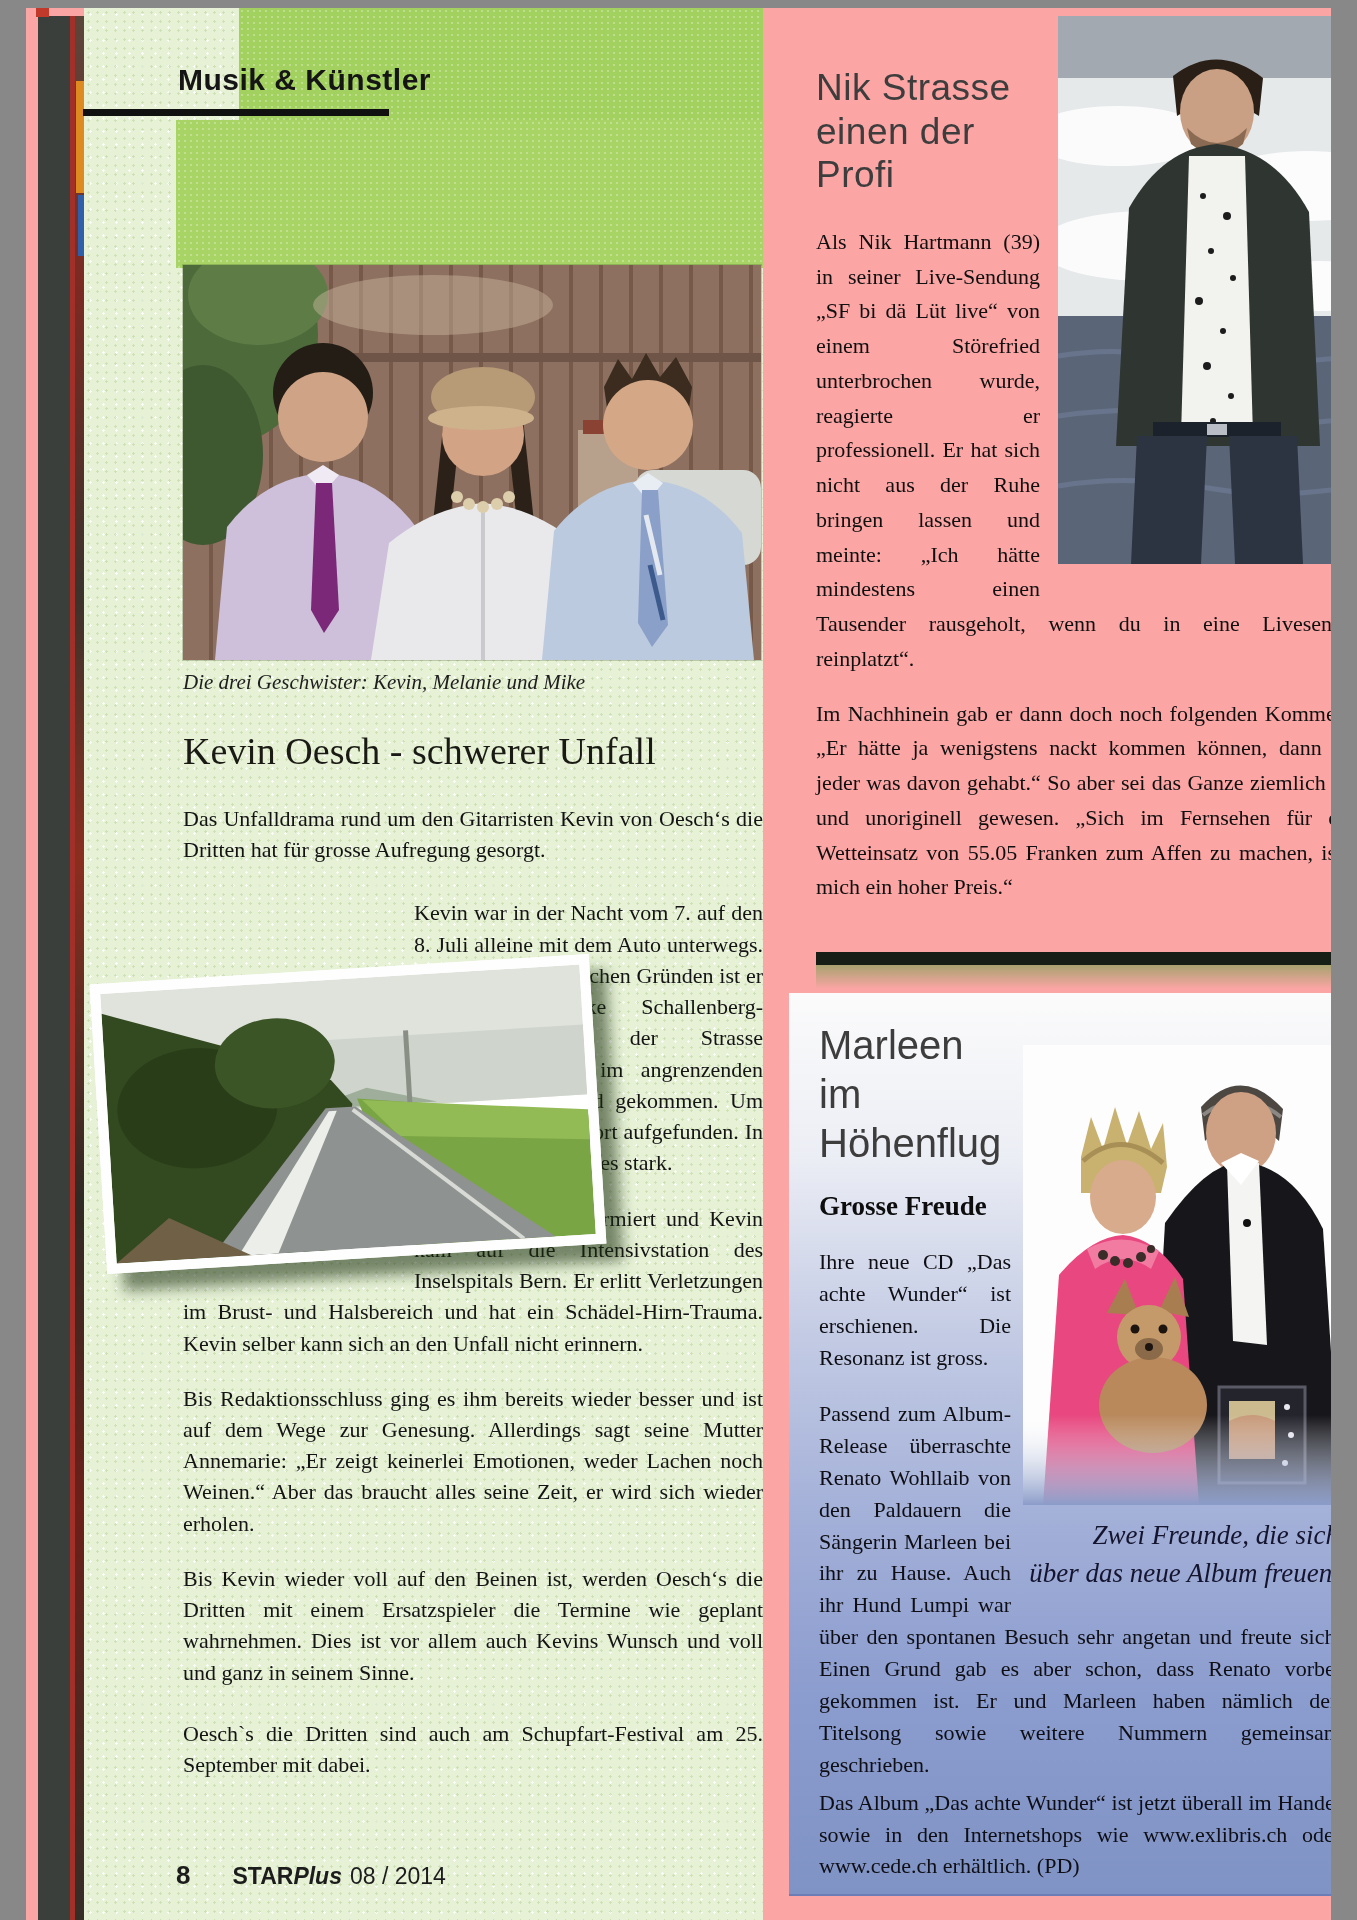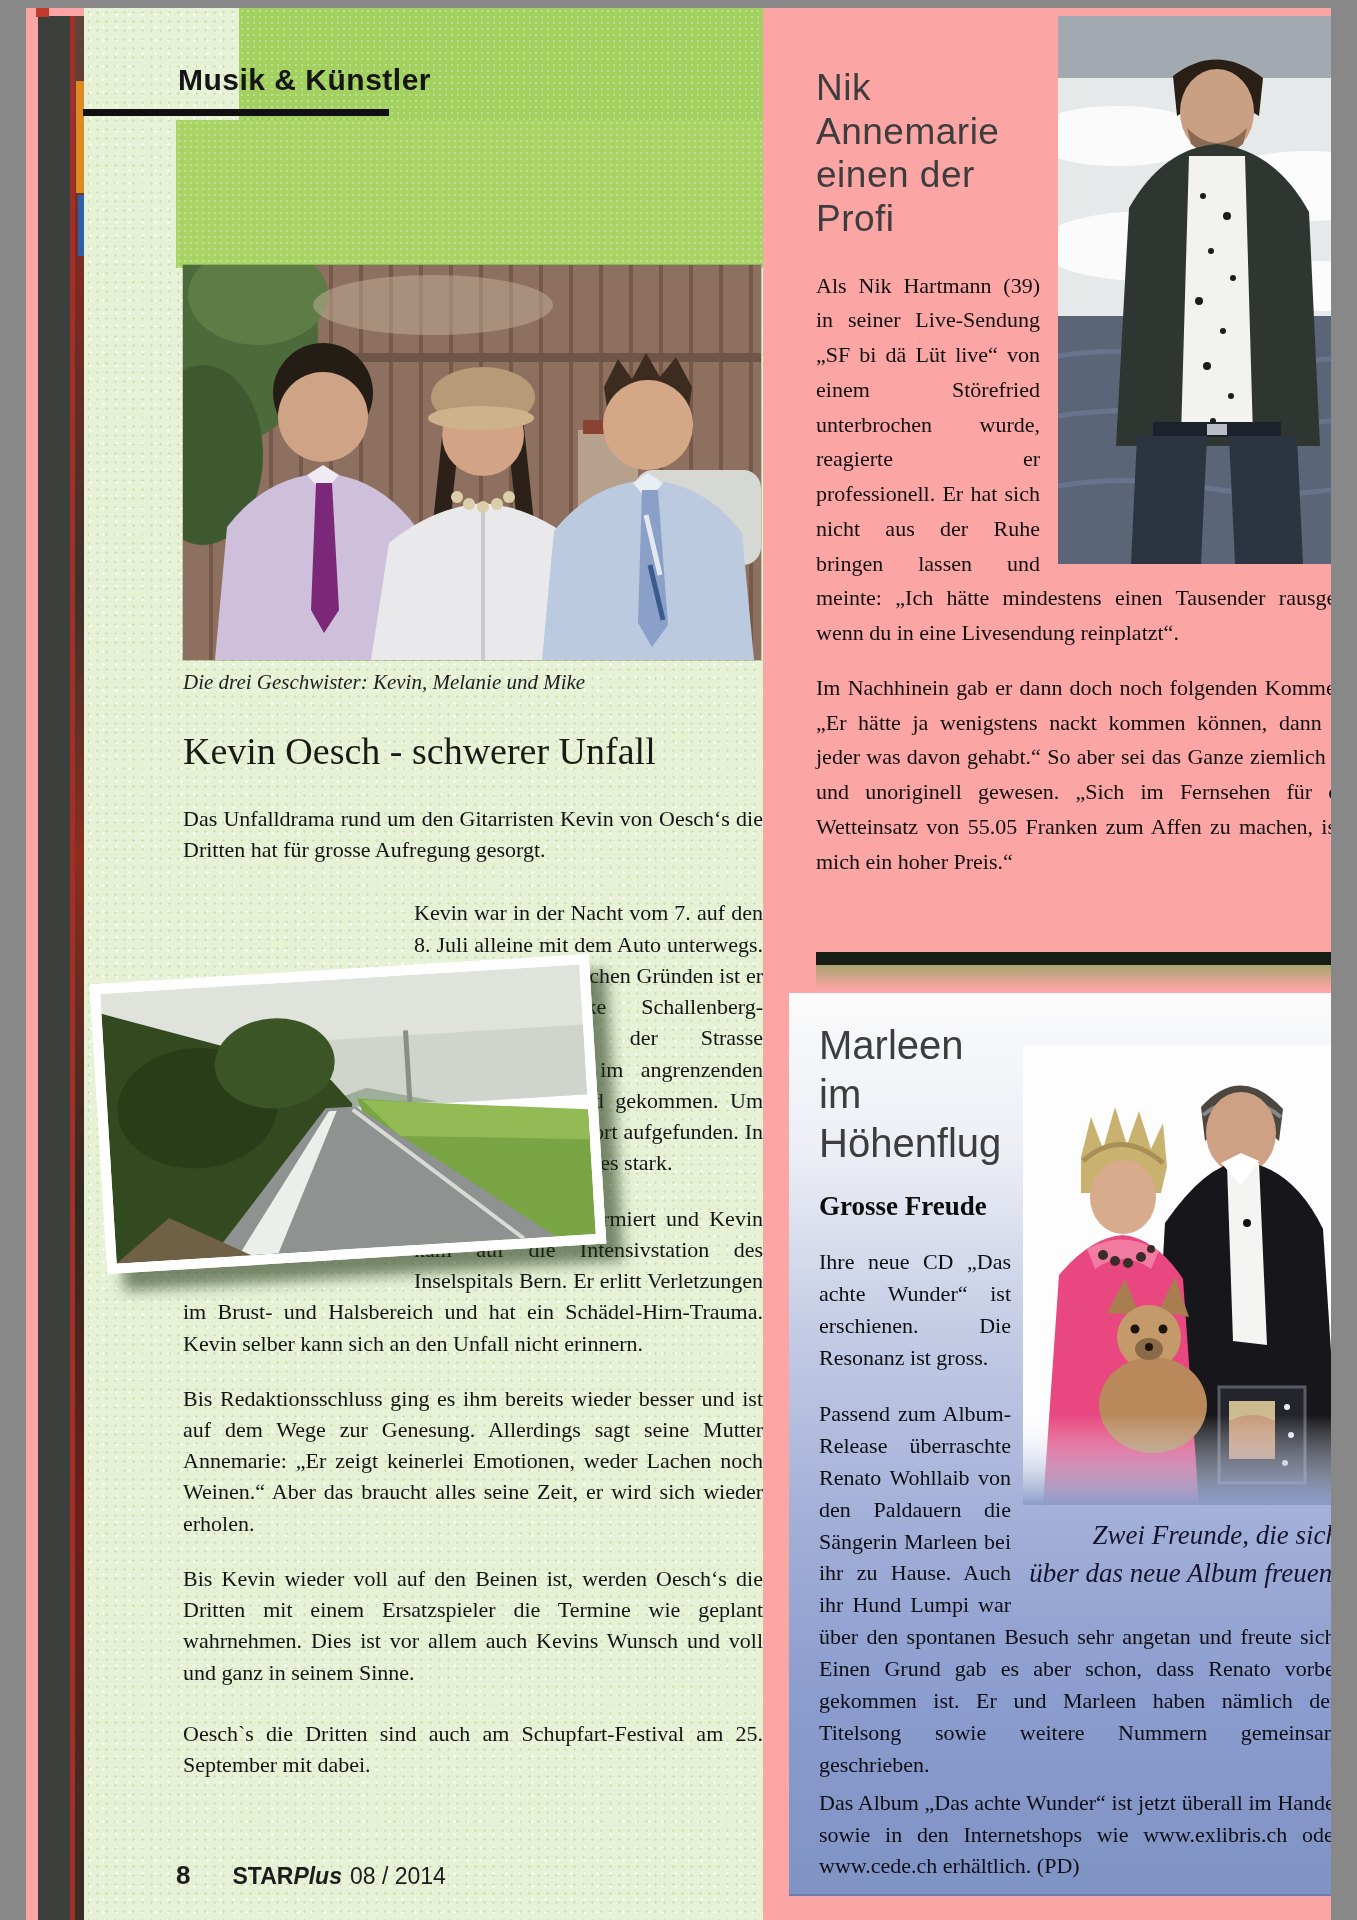--- a/index.html
+++ b/index.html
@@ -231,21 +231,21 @@
               <circle cx="-4" cy="405" r="3"></circle>
           </g>
           <rect x="-64" y="406" width="128" height="15" fill="#1c222c"></rect>
           <rect x="-10" y="408" width="20" height="11" fill="#b9bec6"></rect>
           <path d="M-80,420 L-10,420 L-16,548 L-86,548 Z" fill="#2c3442"></path>
           <path d="M12,420 L80,420 L86,548 L18,548 Z" fill="#2c3442"></path>
         </g>
       </svg>
     </div>
     <h2 class="sans-head nik-head">
-      <span>Nik Annemarie</span><br>
+      <span>Nik Strasse</span><br>
       <span>einen der Profi</span>
     </h2>
     <div class="nik-p">Als Nik Hartmann (39) in seiner Live-Sendung „SF bi dä Lüt live“ von einem Störefried unterbrochen wurde, reagierte er professionell. Er hat sich nicht aus der Ruhe bringen lassen und meinte: „Ich hätte mindestens einen Tausender rausgeholt, wenn du in eine Livesendung reinplatzt“.</div>
     <div class="nik-p nik-p2">Im Nachhinein gab er dann doch noch folgenden Kommentar: „Er hätte ja wenigstens nackt kommen können, dann hätte jeder was davon gehabt.“ So aber sei das Ganze ziemlich feige und unoriginell gewesen. „Sich im Fernsehen für einen Wetteinsatz von 55.05 Franken zum Affen zu machen, ist für mich ein hoher Preis.“</div>
   </div>
 
   <div class="divider-bar"></div>
   <div class="divider-glow"></div>
 
   <div class="blue-panel">

